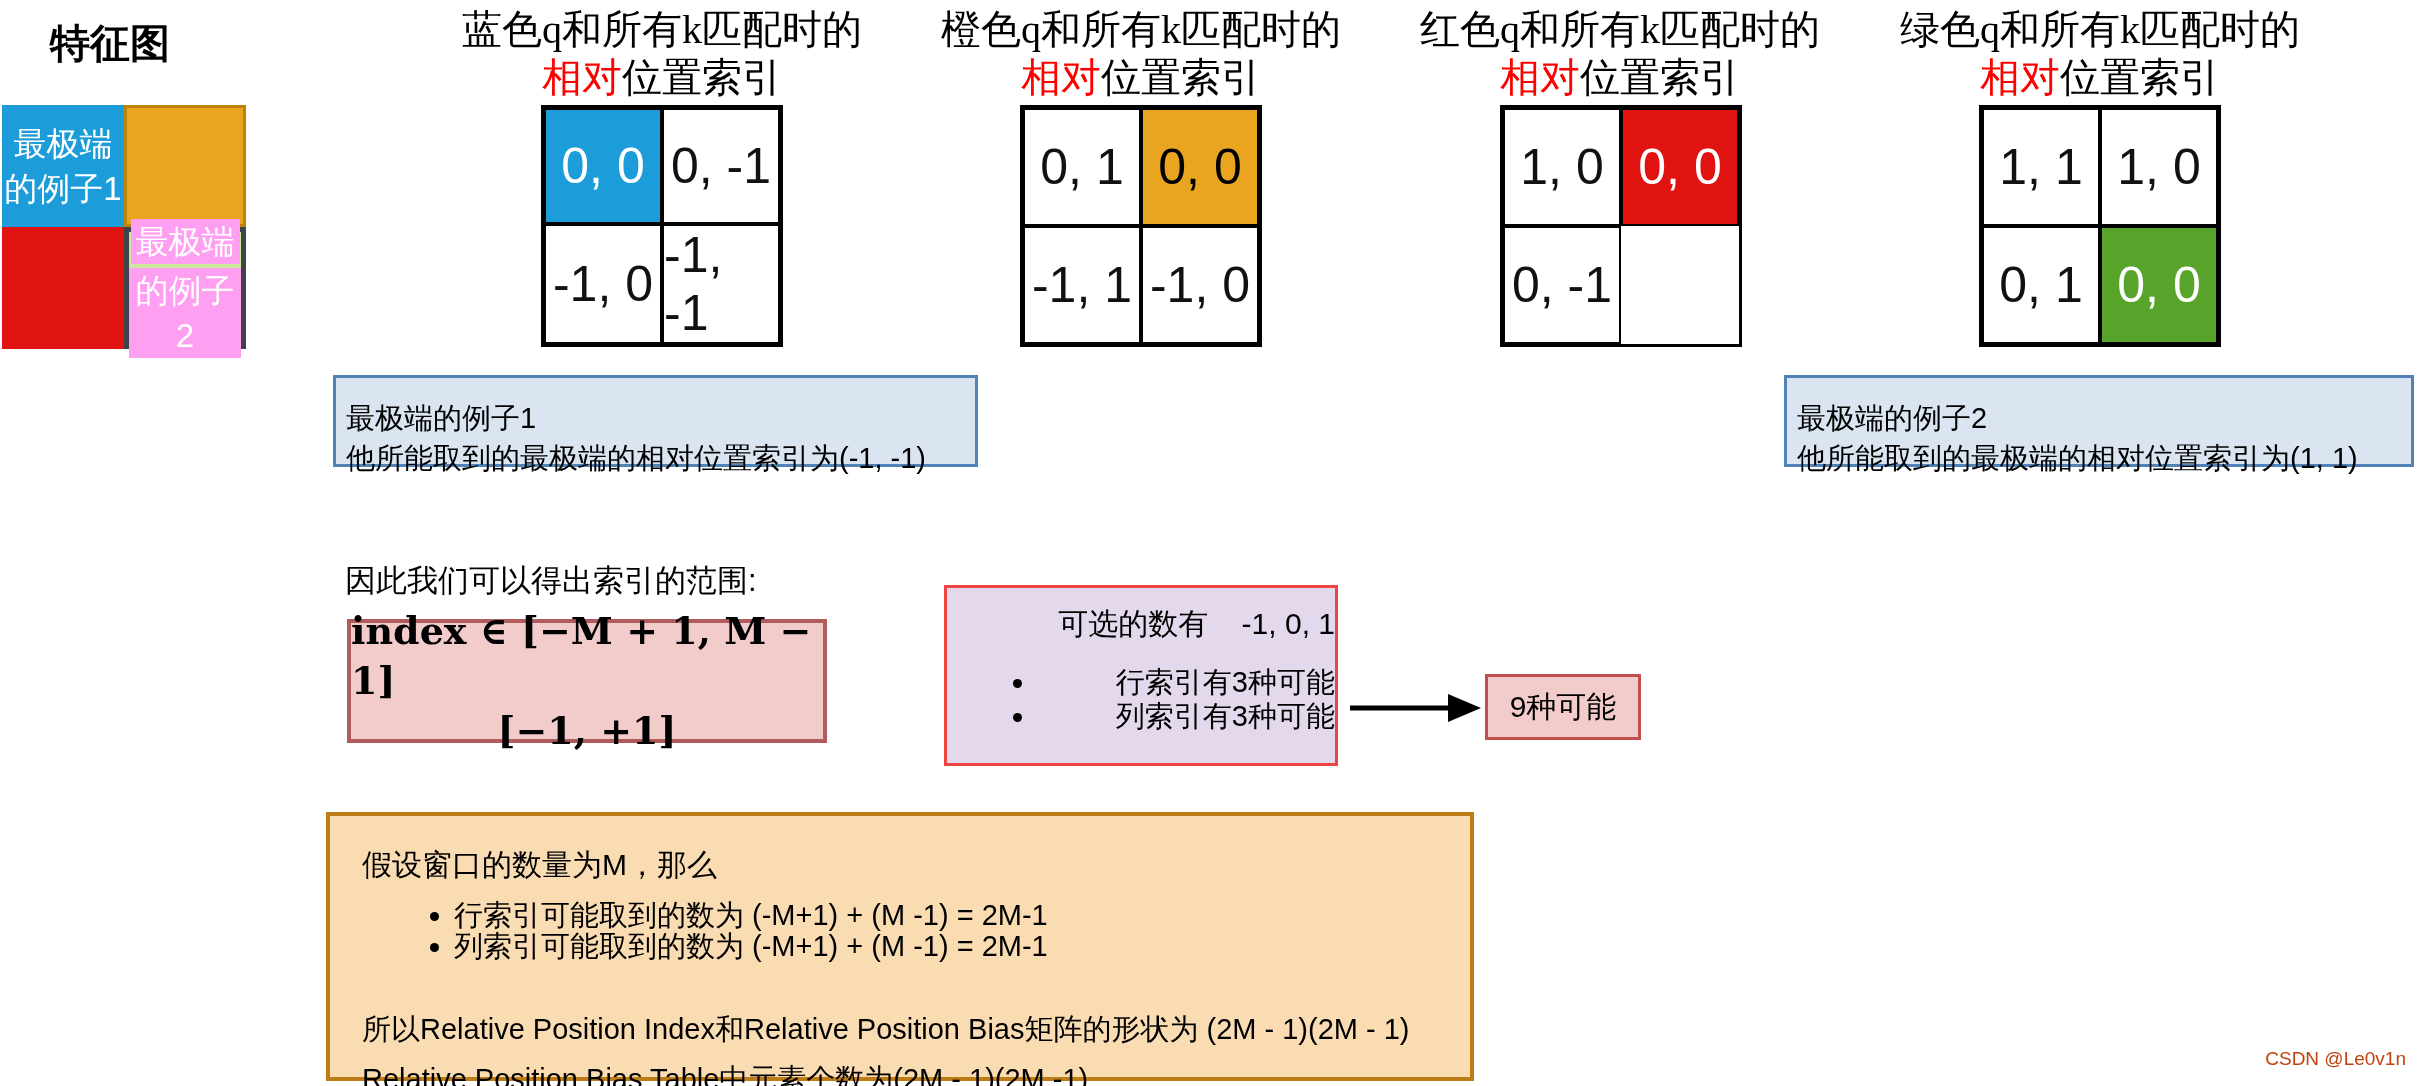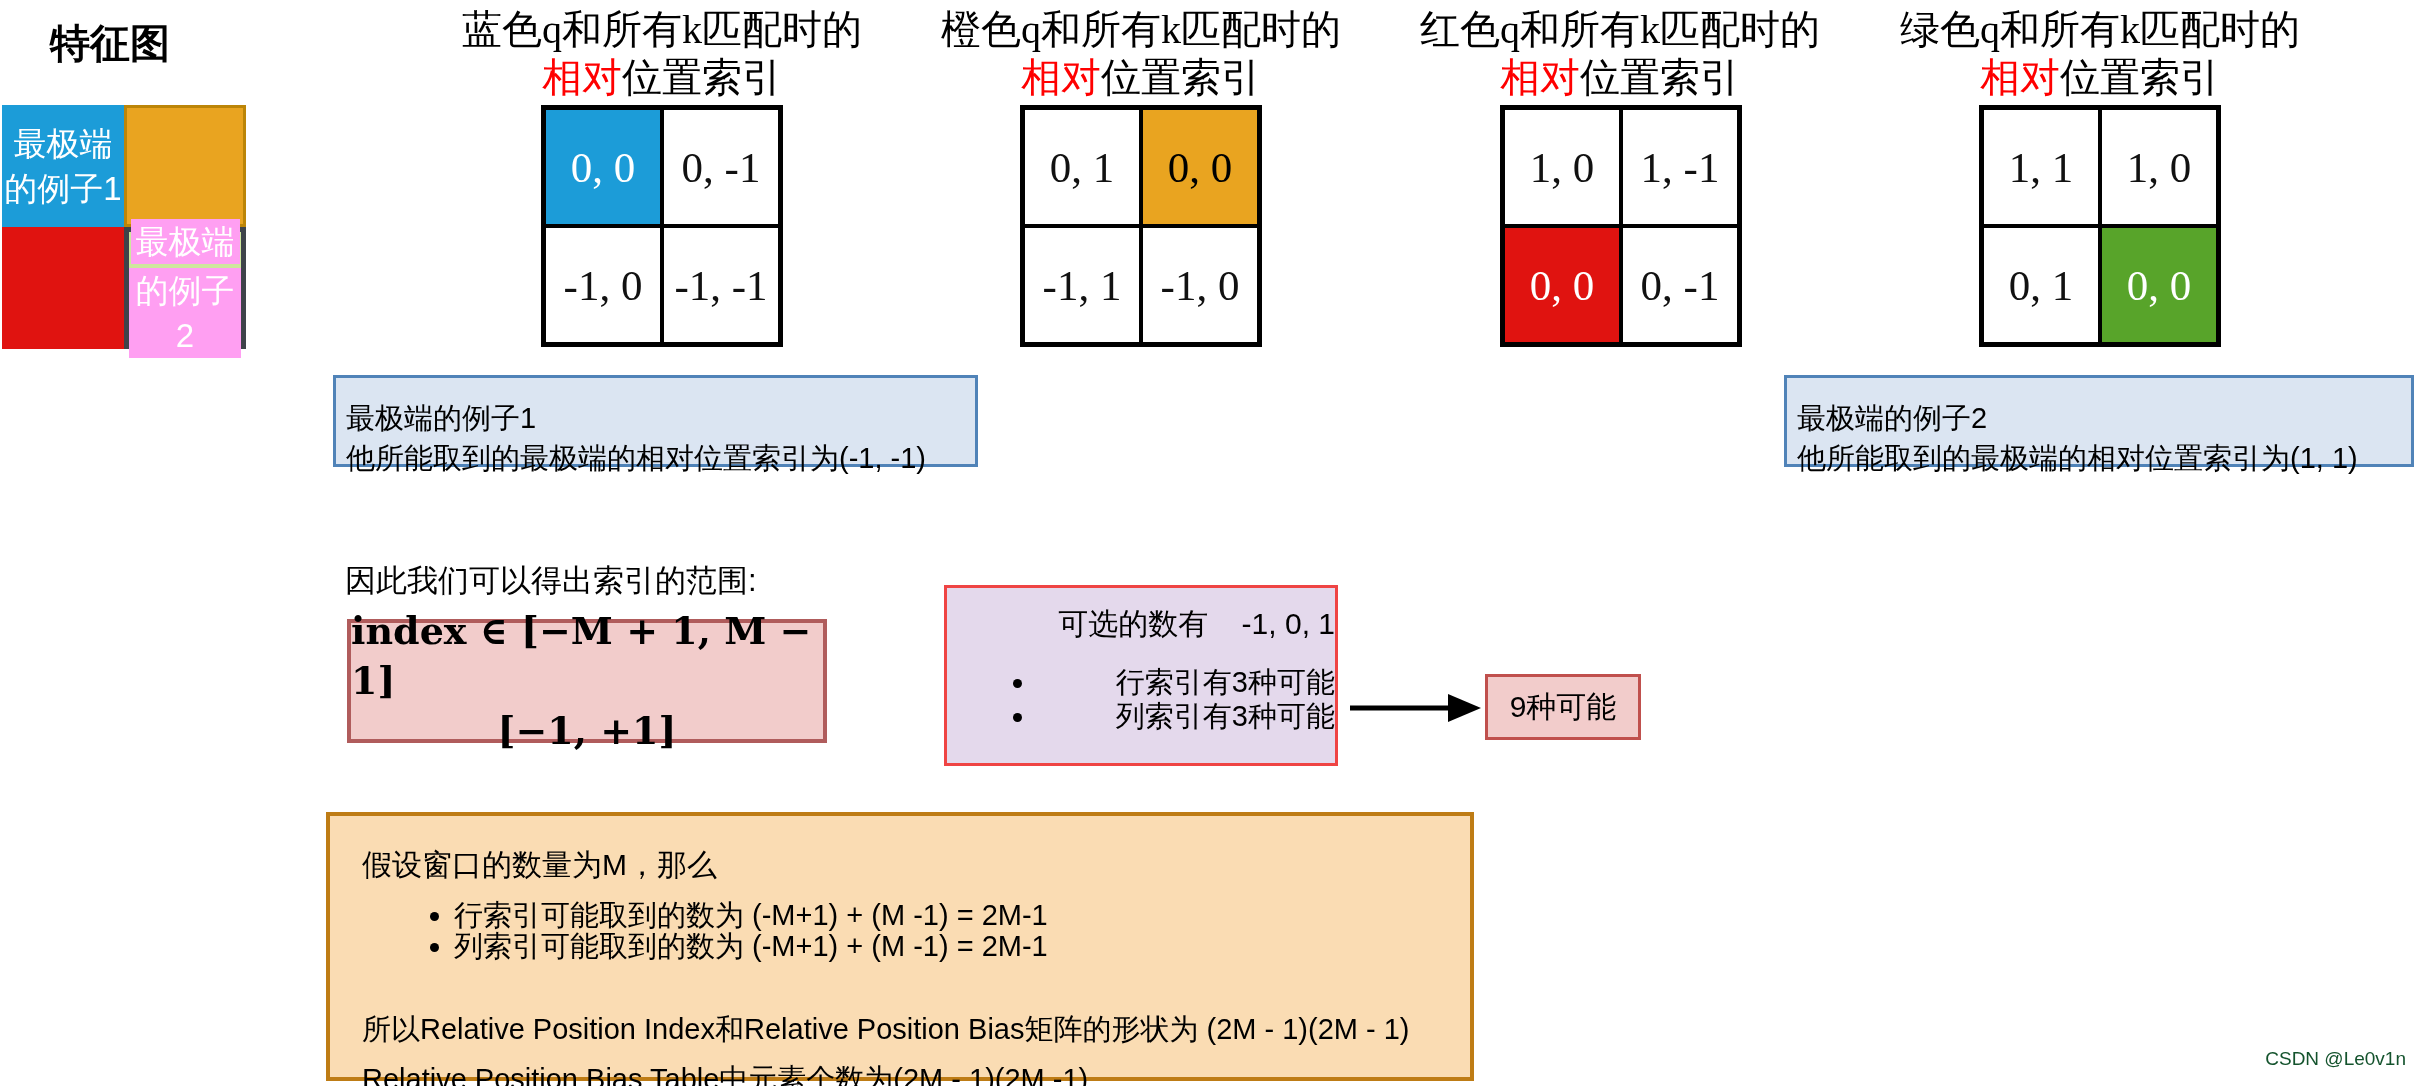--- a/index.html
+++ b/index.html
@@ -19,21 +19,21 @@
   .fcell.green .hl{background:#FF9FF2;padding:0 5px;margin:2px 0;display:inline-block;}
 
   
   .mtitle{position:absolute;top:6px;width:520px;text-align:center;
           font-family:"Liberation Serif",serif;font-size:40px;line-height:48px;}
   .mtitle .red{color:#FF0000;}
   .matrix{position:absolute;top:105px;width:242px;height:242px;background:#fff;
           display:grid;grid-template-columns:1fr 1fr;grid-template-rows:1fr 1fr;
           border:3px solid #000;box-sizing:border-box;}
   .mcell{border:2px solid #000;display:flex;align-items:center;justify-content:center;
-         font-family:Liberation Serif, serif;font-size:43px;color:#111;}
+         font-family:Liberation Sans, sans-serif;font-size:50px;color:#111;}
   #m1{left:541px;} #m2{left:1020px;} #m3{left:1500px;} #m4{left:1979px;}
   #t1{left:402px;} #t2{left:881px;} #t3{left:1360px;} #t4{left:1840px;}
   .hl-blue{background:#1C9CD8;color:#fff;}
   .hl-orange{background:#E9A420;color:#000;}
   .hl-red{background:#E01310;color:#fff;}
   .hl-green{background:#58A42A;color:#fff;}
 
   
   .callout{position:absolute;top:375px;height:92px;background:#DBE5F2;
            border:3px solid #5083B8;box-sizing:border-box;padding:20px 10px;
@@ -65,21 +65,21 @@
   
   .windowbox{position:absolute;left:326px;top:812px;width:1148px;height:269px;
              background:#FADCB3;border:4px solid #BE7C15;box-sizing:border-box;
              padding:14px 16px;font-size:30px;}
   .windowbox p{margin:16px;line-height:38px;}
   .windowbox ul{margin:12px 0 0 0;padding-left:108px;}
   .windowbox li{font-size:29px;line-height:31px;}
   .windowbox .wline2{margin-top:50px;line-height:34px;font-size:29px;}
   .windowbox .wline3{line-height:34px;font-size:29px;}
 
-  .watermark{position:absolute;right:12px;bottom:16px;font-size:19px;color:#14532d;}
+  .watermark{position:absolute;right:12px;bottom:16px;font-size:19px;color:#c2410c;}
 </style>
 </head>
 <body>
 
 <div class="feature-title">特征图</div>
 
 <div class="fgrid">
   <div class="fcell blue">
     <span>最极端</span>
     <span>的例子1</span>
@@ -116,21 +116,20 @@
   <div class="mcell">-1, -1</div>
 </div>
 <div class="matrix" id="m2">
   <div class="mcell">0, 1</div>
   <div class="mcell hl-orange">0, 0</div>
   <div class="mcell">-1, 1</div>
   <div class="mcell">-1, 0</div>
 </div>
 <div class="matrix" id="m3">
   <div class="mcell">1, 0</div>
-  <div class="mcell">1, -1</div>
   <div class="mcell hl-red">0, 0</div>
   <div class="mcell">0, -1</div>
 </div>
 <div class="matrix" id="m4">
   <div class="mcell">1, 1</div>
   <div class="mcell">1, 0</div>
   <div class="mcell">0, 1</div>
   <div class="mcell hl-green">0, 0</div>
 </div>
 

